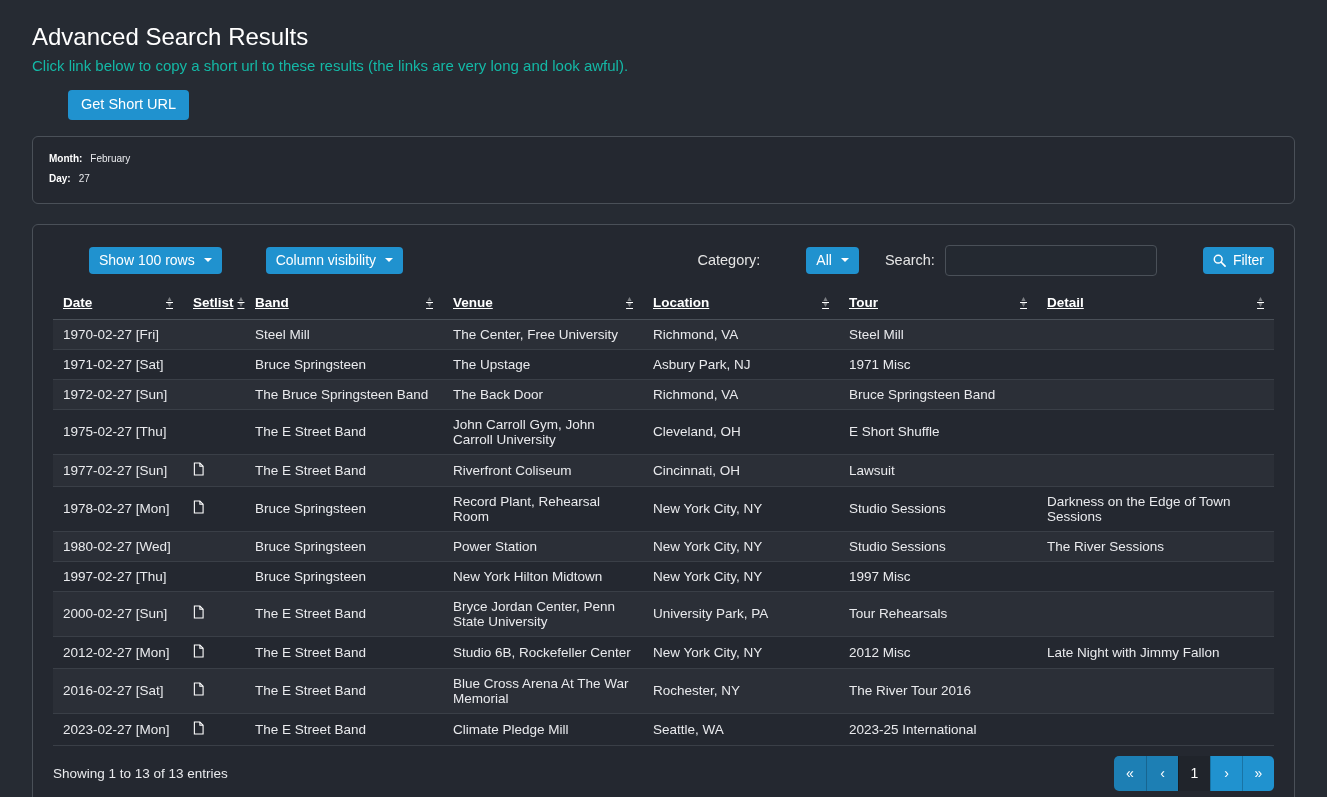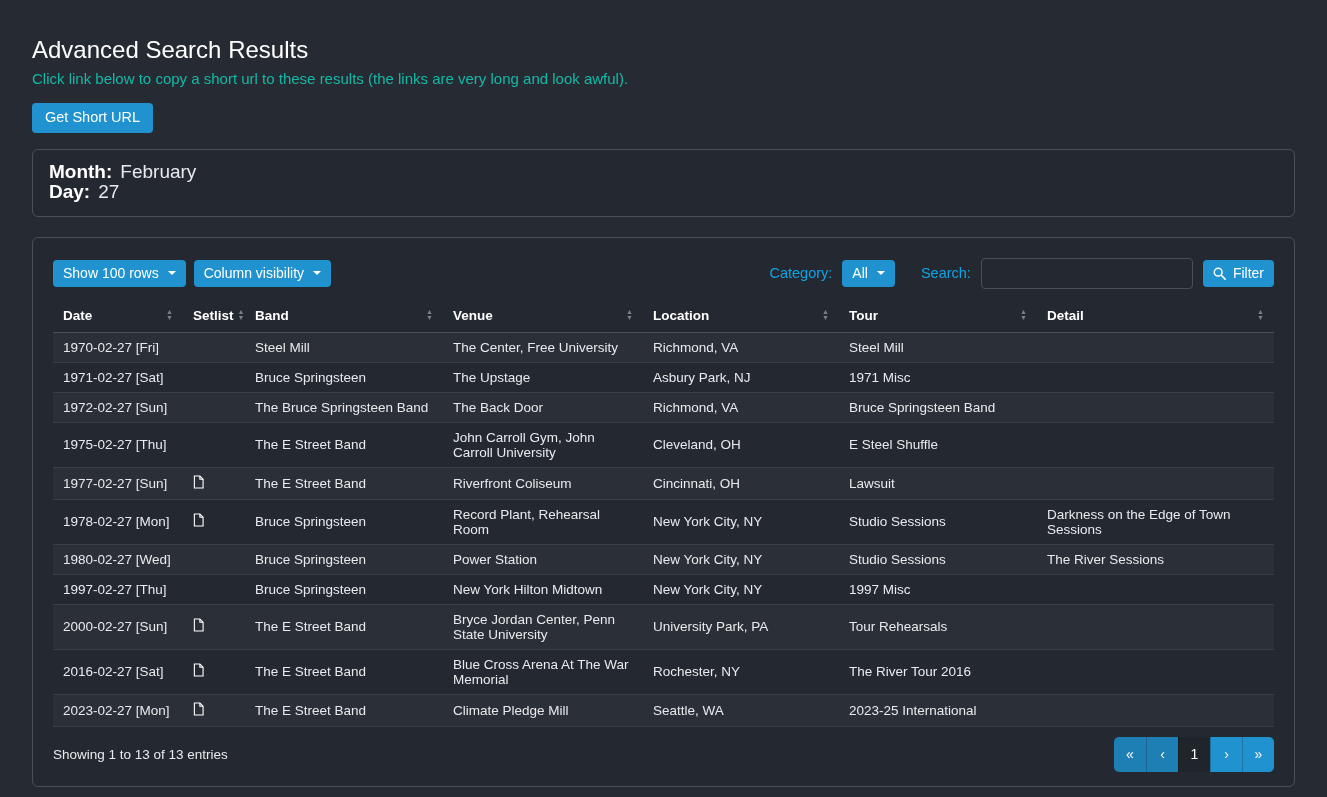--- a/index.html
+++ b/index.html
@@ -17,75 +17,76 @@
     font-family:"Liberation Sans", sans-serif;
     font-size:14px;
     width:1327px;
     min-height:797px;
   }
   .page{padding:14px 32px 18px;}
   .page-title{
     font-size:24px;
     font-weight:400;
     color:#ffffff;
-    margin:22px 0 6px;
+    margin:9px 0 6px;
   }
   .page-subtitle{
     font-size:15px;
     margin:0 0 16px;
     color:#14b8a6;
   }
   .btn{
     background:var(--accent);
     color:#fff;
     border:none;
     border-radius:4px;
     padding:7px 13px;
     font-size:14.5px;
     font-family:"Liberation Sans", sans-serif;
     cursor:pointer;
     display:inline-flex;
     align-items:center;
     gap:7px;
     line-height:1.1;
+    margin-left:36px;
   }
   .caret{
     display:inline-block;
     width:0;height:0;
     border-left:4px solid transparent;
     border-right:4px solid transparent;
     border-top:4px solid #ffffff;
     margin-left:2px;
   }
   .card{
     border:1px solid var(--border);
     border-radius:6px;
     background:rgba(0,0,0,0.05);
   }
   .criteria-card{
     margin:16px 0 20px;
     padding:12px 16px 14px;
   }
   .crit-row{
-    font-size:19px;
+    font-size:10px;
     line-height:20px;
   }
   .crit-label{font-weight:bold;color:#ffffff;margin-right:8px;}
   .results-card{
     padding:20px 20px 14px;
   }
   .toolbar{
     display:flex;
     justify-content:space-between;
     align-items:center;
     margin-bottom:12px;
   }
   .toolbar-left{display:flex;gap:8px;align-items:center;}
   .toolbar-right{display:flex;gap:10px;align-items:center;}
-  .toolbar-label{font-size:14.5px;color:#0ea5e9;text-align:right;}
+  .toolbar-label{font-size:14.5px;color:#e5e5e5;text-align:right;}
   .btn-sm{padding:6px 10px;font-size:14px;}
   .search-input{
     background:#242931;
     border:1px solid var(--border);
     border-radius:4px;
     height:31px;
     width:212px;
     color:#fff;
     padding:0 10px;
     font-family:"Liberation Sans", sans-serif;
@@ -111,20 +112,21 @@
     padding:7px 10px 9px;
     border-bottom:1px solid var(--border);
     font-size:13.5px;
     color:#ffffff;
   }
   .th-inner{
     display:flex;
     justify-content:space-between;
     align-items:center;
     gap:4px;
+    text-decoration:underline;
   }
   .sorter{
     display:flex;
     flex-direction:column;
     line-height:6px;
     font-size:7px;
     color:rgba(255,255,255,0.4);
   }
   td{
     padding:7px 10px;
@@ -309,21 +311,21 @@
             <td class="col-4">Richmond, VA</td>
             <td class="col-5">Bruce Springsteen Band</td>
             <td class="col-6"></td>
           </tr>
           <tr>
             <td class="col-0">1975-02-27 [Thu]</td>
             <td class="col-1"></td>
             <td class="col-2">The E Street Band</td>
             <td class="col-3">John Carroll Gym, John Carroll University</td>
             <td class="col-4">Cleveland, OH</td>
-            <td class="col-5">E Steel Shuffle</td>
+            <td class="col-5">E Short Shuffle</td>
             <td class="col-6"></td>
           </tr>
           <tr>
             <td class="col-0">1977-02-27 [Sun]</td>
             <td class="col-1"><svg width="11" height="14" viewBox="0 0 12 15">
                 <path d="M1.5 1h6L11 4.5V14H1.5z" fill="none" stroke="#ffffff" stroke-width="1.2"></path>
                 <path d="M7.5 1v3.5H11" fill="none" stroke="#ffffff" stroke-width="1.2"></path>
               </svg></td>
             <td class="col-2">The E Street Band</td>
             <td class="col-3">Riverfront Coliseum</td>
@@ -365,20 +367,32 @@
             <td class="col-0">2000-02-27 [Sun]</td>
             <td class="col-1"><svg width="11" height="14" viewBox="0 0 12 15">
                 <path d="M1.5 1h6L11 4.5V14H1.5z" fill="none" stroke="#ffffff" stroke-width="1.2"></path>
                 <path d="M7.5 1v3.5H11" fill="none" stroke="#ffffff" stroke-width="1.2"></path>
               </svg></td>
             <td class="col-2">The E Street Band</td>
             <td class="col-3">Bryce Jordan Center, Penn State University</td>
             <td class="col-4">University Park, PA</td>
             <td class="col-5">Tour Rehearsals</td>
             <td class="col-6"></td>
+          </tr>
+          <tr>
+            <td class="col-0">2012-02-27 [Mon]</td>
+            <td class="col-1"><svg width="11" height="14" viewBox="0 0 12 15">
+                <path d="M1.5 1h6L11 4.5V14H1.5z" fill="none" stroke="#ffffff" stroke-width="1.2"></path>
+                <path d="M7.5 1v3.5H11" fill="none" stroke="#ffffff" stroke-width="1.2"></path>
+              </svg></td>
+            <td class="col-2">The E Street Band</td>
+            <td class="col-3">Studio 6B, Rockefeller Center</td>
+            <td class="col-4">New York City, NY</td>
+            <td class="col-5">2012 Misc</td>
+            <td class="col-6">Late Night with Jimmy Fallon</td>
           </tr>
           <tr>
             <td class="col-0">2016-02-27 [Sat]</td>
             <td class="col-1"><svg width="11" height="14" viewBox="0 0 12 15">
                 <path d="M1.5 1h6L11 4.5V14H1.5z" fill="none" stroke="#ffffff" stroke-width="1.2"></path>
                 <path d="M7.5 1v3.5H11" fill="none" stroke="#ffffff" stroke-width="1.2"></path>
               </svg></td>
             <td class="col-2">The E Street Band</td>
             <td class="col-3">Blue Cross Arena At The War Memorial</td>
             <td class="col-4">Rochester, NY</td>

